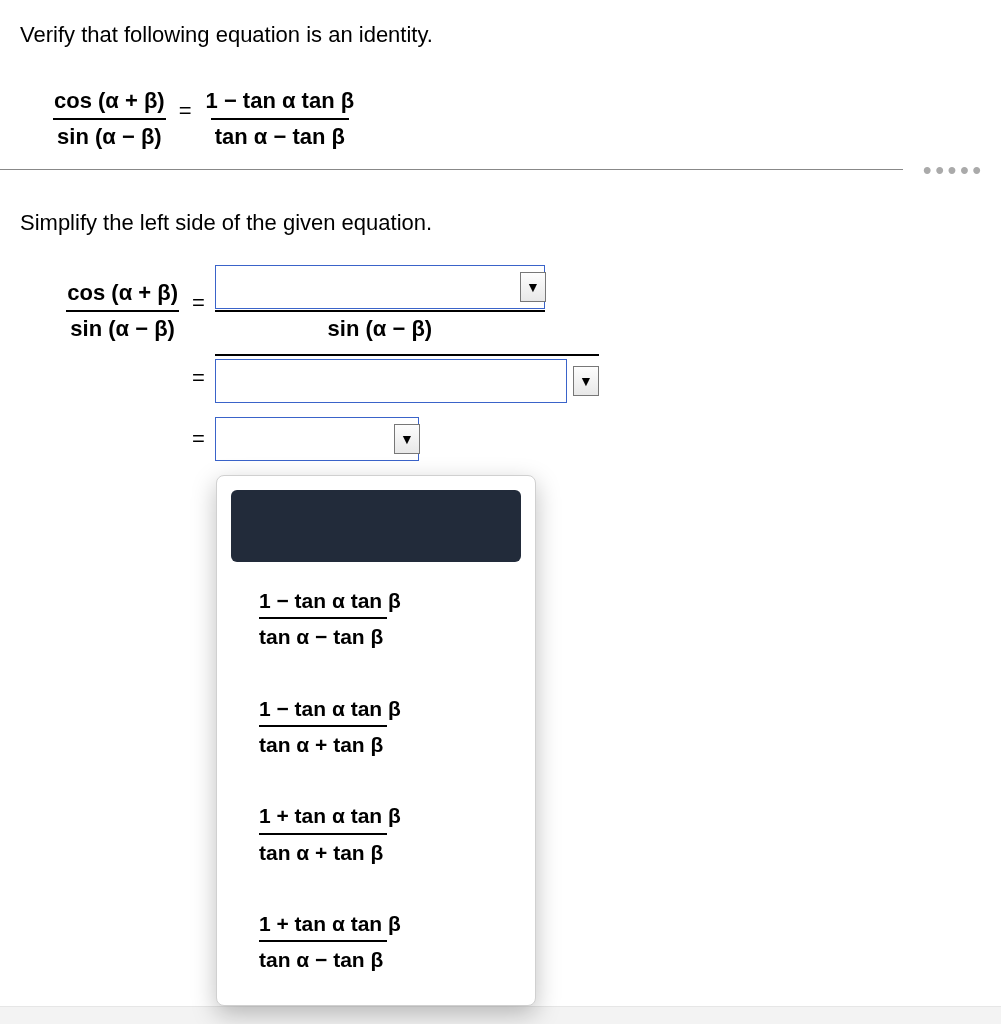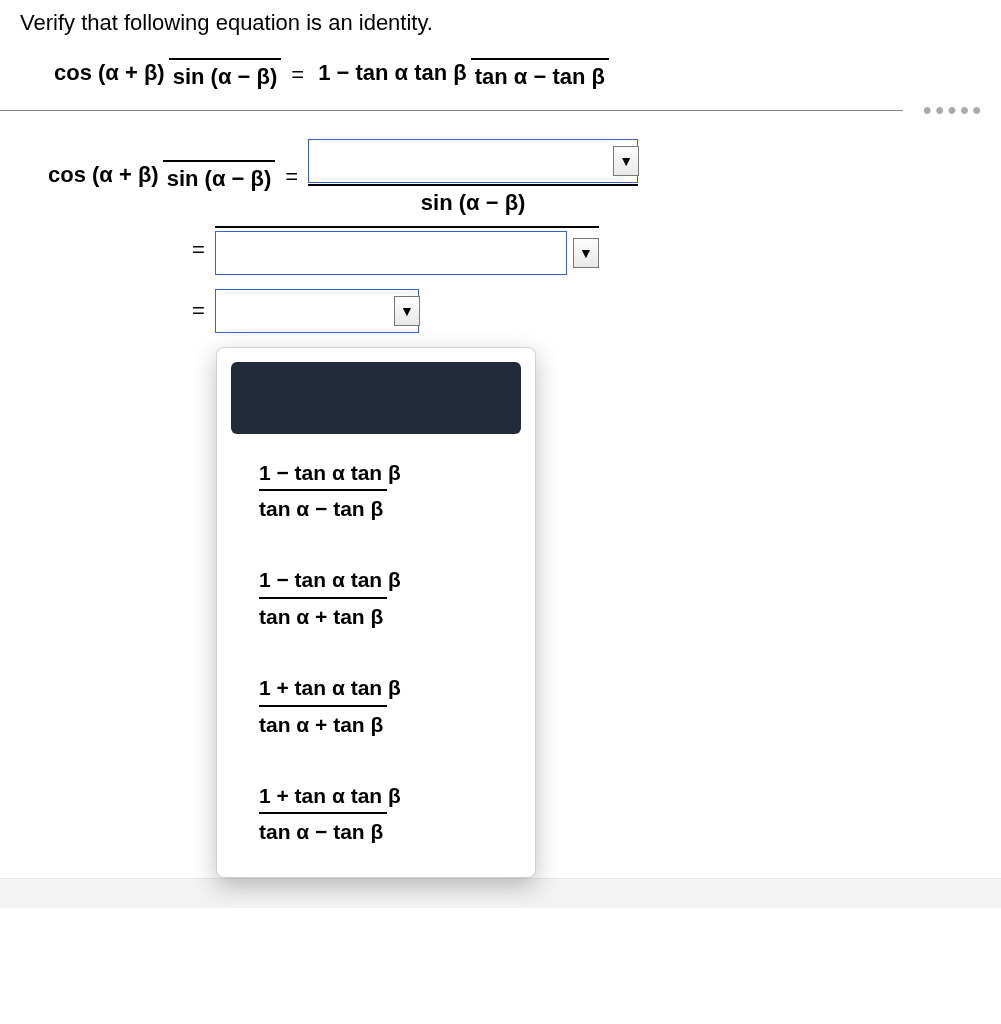--- a/index.html
+++ b/index.html
@@ -6,39 +6,41 @@
   body {
     margin: 0;
     padding: 0;
     font-family: Arial, Helvetica, sans-serif;
     font-size: 20px;
     color: #000;
     background: #fff;
     width: 1001px;
   }
   .page {
-    padding: 10px 20px 0 20px;
+    padding: 22px 20px 0 20px;
   }
   .prompt-text {
     font-size: 22px;
     margin: 0 0 22px 0;
   }
   .equation-row {
     display: flex;
     align-items: center;
     margin-left: 30px;
     margin-bottom: 18px;
     font-weight: bold;
     font-size: 22px;
   }
   .frac {
     display: inline-flex;
-    flex-direction: row;
+    flex-direction: column;
+    align-items: center;
     vertical-align: middle;
     line-height: 1.35;
+    margin-top: 16px;
   }
   .frac .num { padding: 0 4px 2px 4px; }
   .frac .den { padding: 2px 4px 0 4px; border-top: 2px solid #000; }
   .eq-sign { margin: 0 10px; font-weight: normal; }
   .hr-wrap {
     display: flex;
     align-items: center;
     margin: 0 0 18px 0;
   }
   .hr-line {
@@ -200,20 +202,21 @@
 </div>
 
 <div class="hr-wrap">
   <div class="hr-line"></div>
   <div class="hr-dots">•••••</div>
   <div style="width:6px"></div>
 </div>
 
 <div class="page">
 
+  <p class="instr">Simplify the left side of the given equation.</p>
 
   <div class="work-row">
     <span class="work-left">
       <span class="frac">
         <span class="num">cos (α + β)</span>
         <span class="den">sin (α − β)</span>
       </span>
     </span>
     <span class="eq-sign normal">=</span>
     <span class="frac-under">

